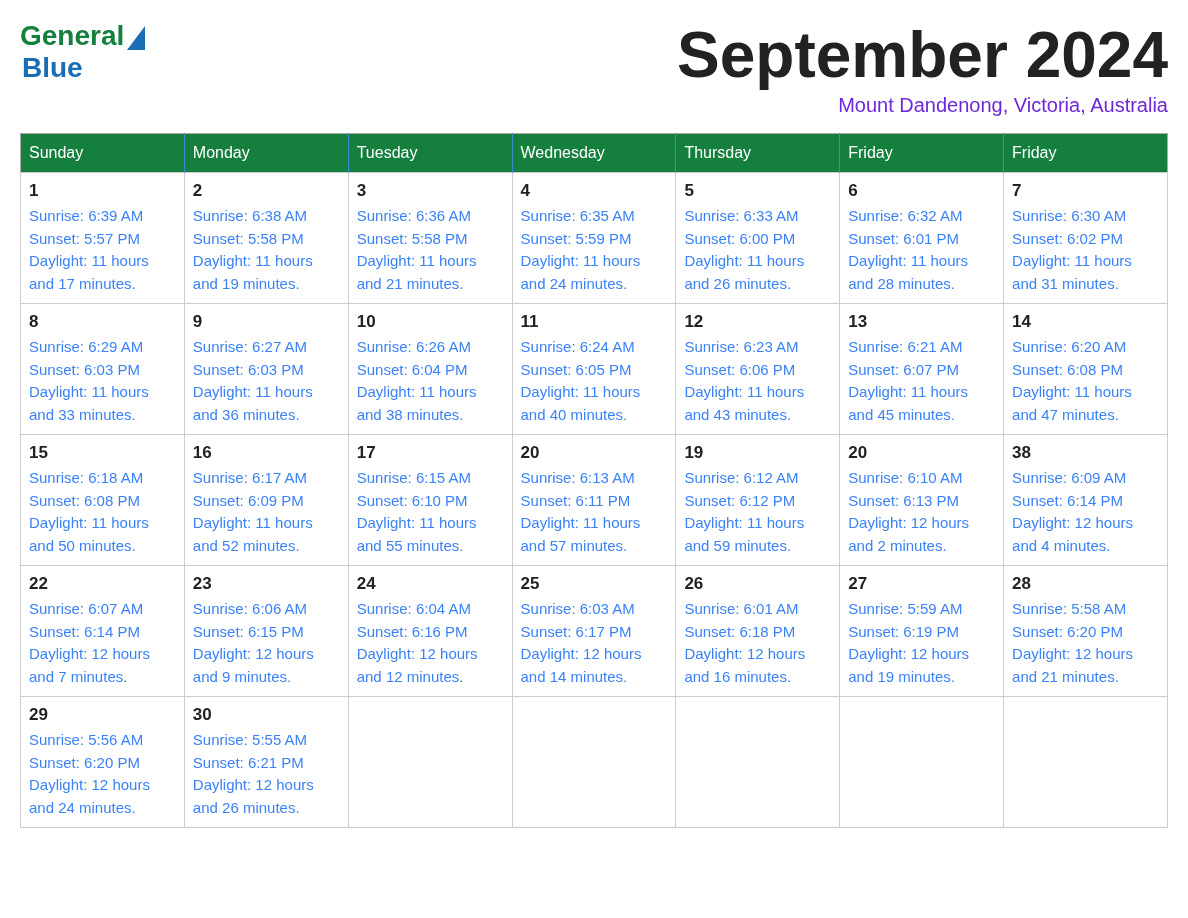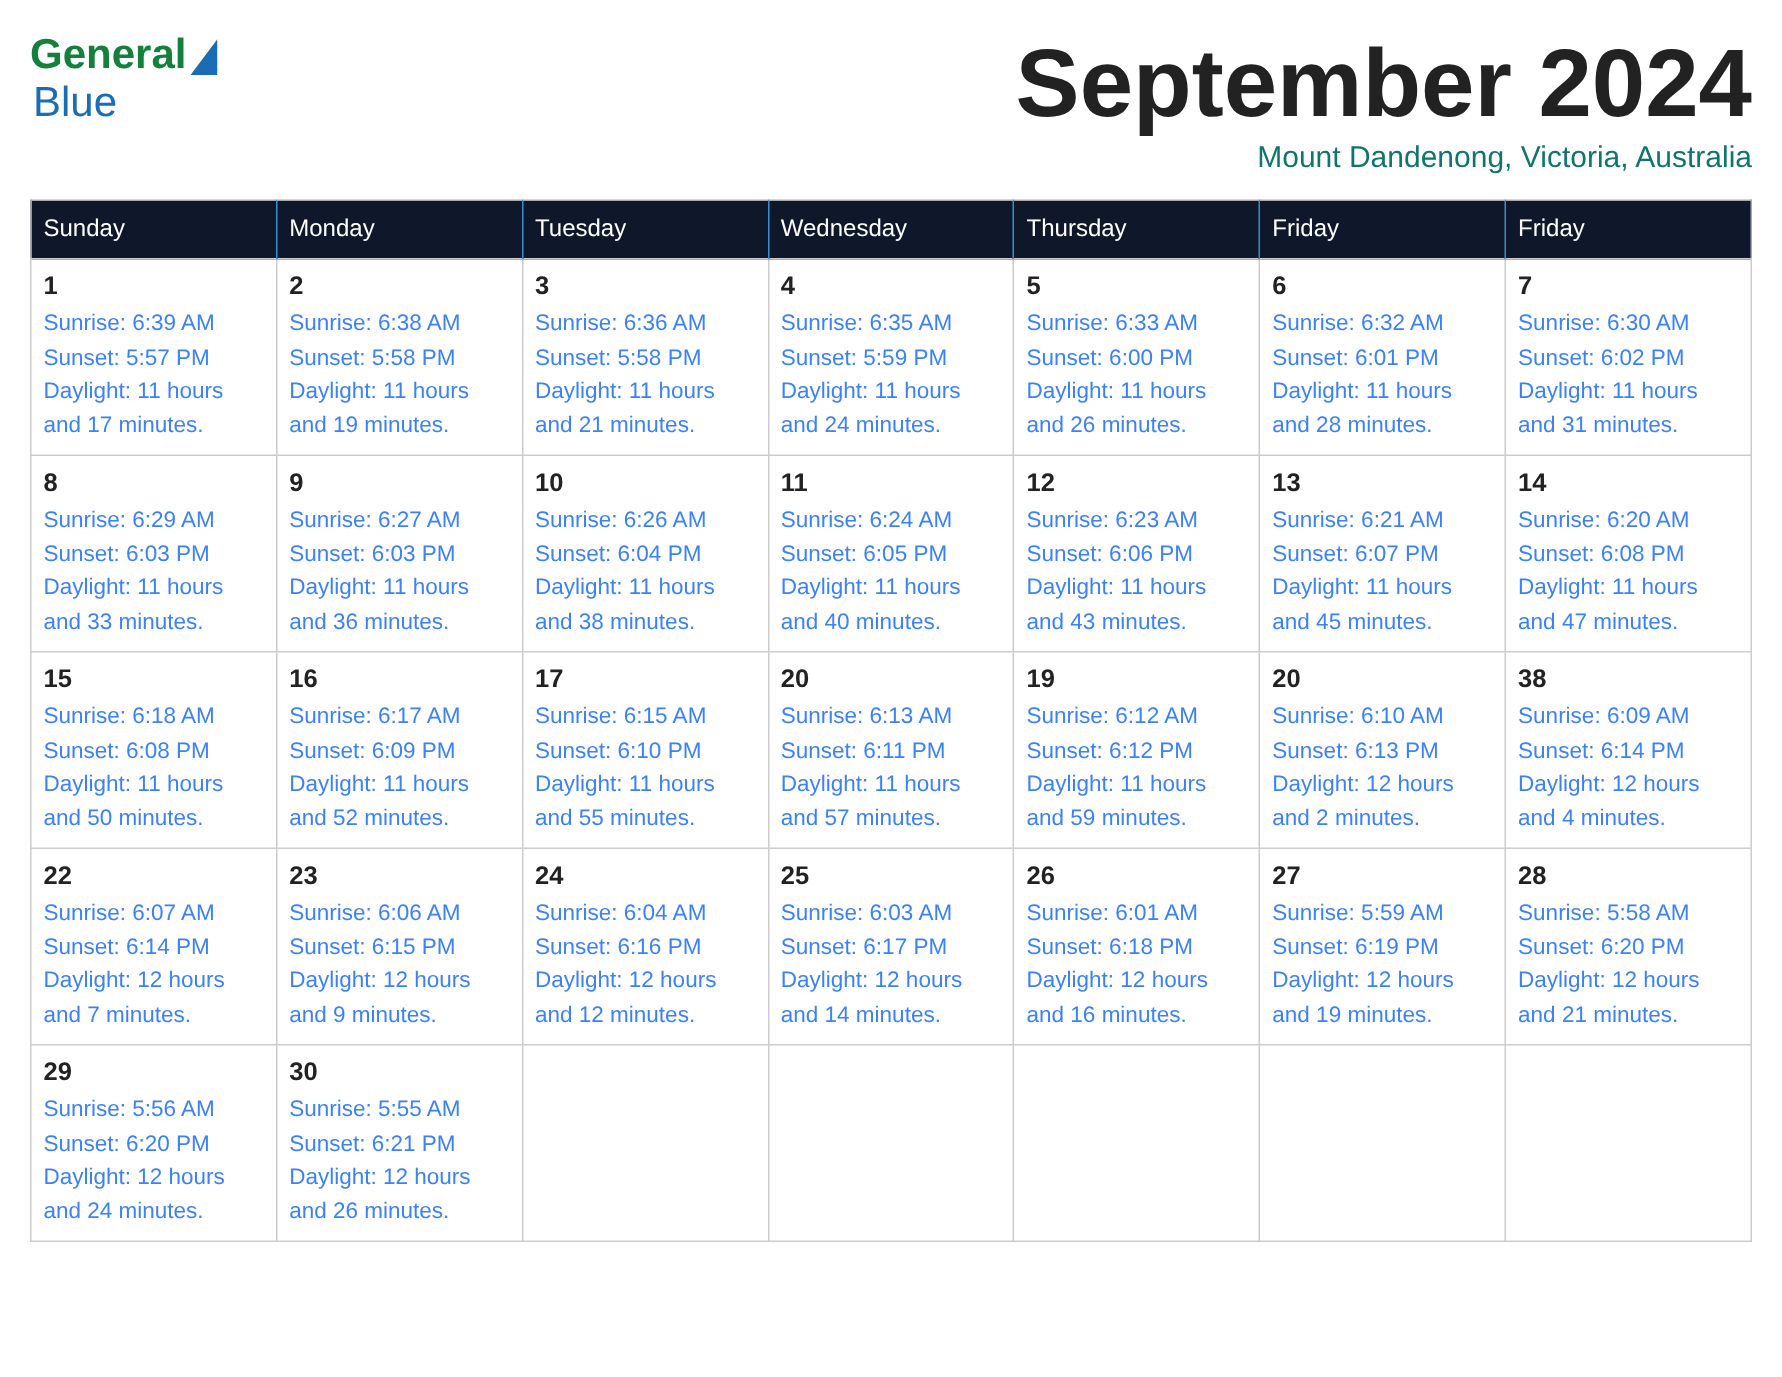--- a/index.html
+++ b/index.html
@@ -37,30 +37,30 @@
       text-align: right;
     }
     .month-title {
       font-size: 64px;
       font-weight: bold;
       color: #222;
       line-height: 1.1;
     }
     .location-title {
       font-size: 20px;
-      color: #0f766e;
+      color: #6d28d9;
       margin-top: 4px;
     }
     .calendar-table {
       width: 100%;
       border-collapse: collapse;
       border: 1px solid #aaa;
     }
     .calendar-table th {
-      background-color: #0f172a;
+      background-color: #15803d;
       color: #fff;
       padding: 10px 8px;
       text-align: left;
       font-size: 16px;
       font-weight: normal;
       border-right: 1px solid #3a8fd0;
     }
     .calendar-table th:last-child {
       border-right: none;
     }
@@ -103,21 +103,21 @@
         <span class="logo-text">
           <span class="logo-general">General</span>
           <span>
             <svg width="18" height="24" viewBox="0 0 18 24" style="margin: 0 2px 0 3px; vertical-align: middle;">
               <polygon points="0,24 18,24 18,0" fill="#1a6db5"></polygon>
             </svg>
           </span>
         </span>
       </div>
       <div style="margin-left: 2px;">
-        <span class="logo-blue" style="font-size:28px; font-weight:normal; color:#1a6db5;">Blue</span>
+        <span class="logo-blue" style="font-size:28px; font-weight:bold; color:#1a6db5;">Blue</span>
       </div>
     </div>
     <div class="title-area">
       <div class="month-title">September 2024</div>
       <div class="location-title">Mount Dandenong, Victoria, Australia</div>
     </div>
   </div>
 
   <table class="calendar-table">
     <thead>

